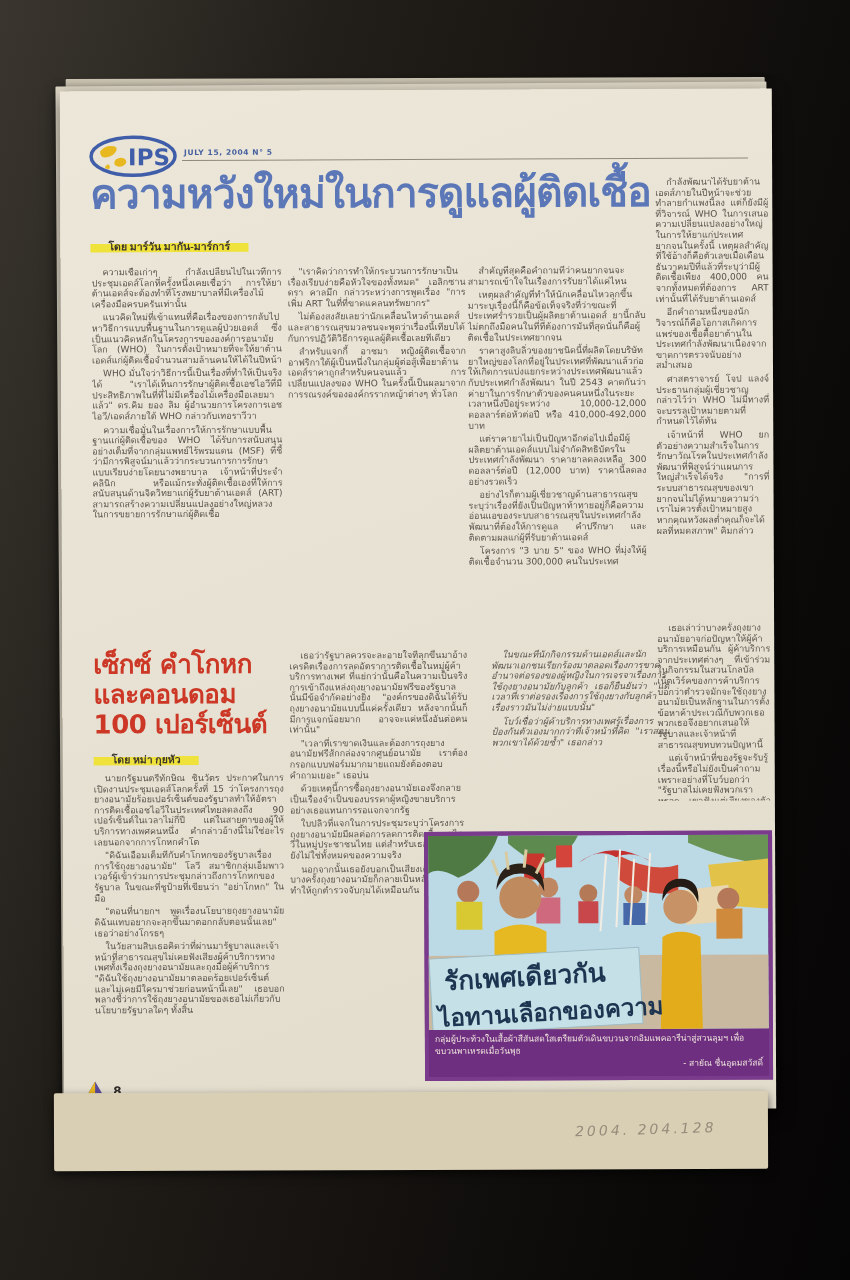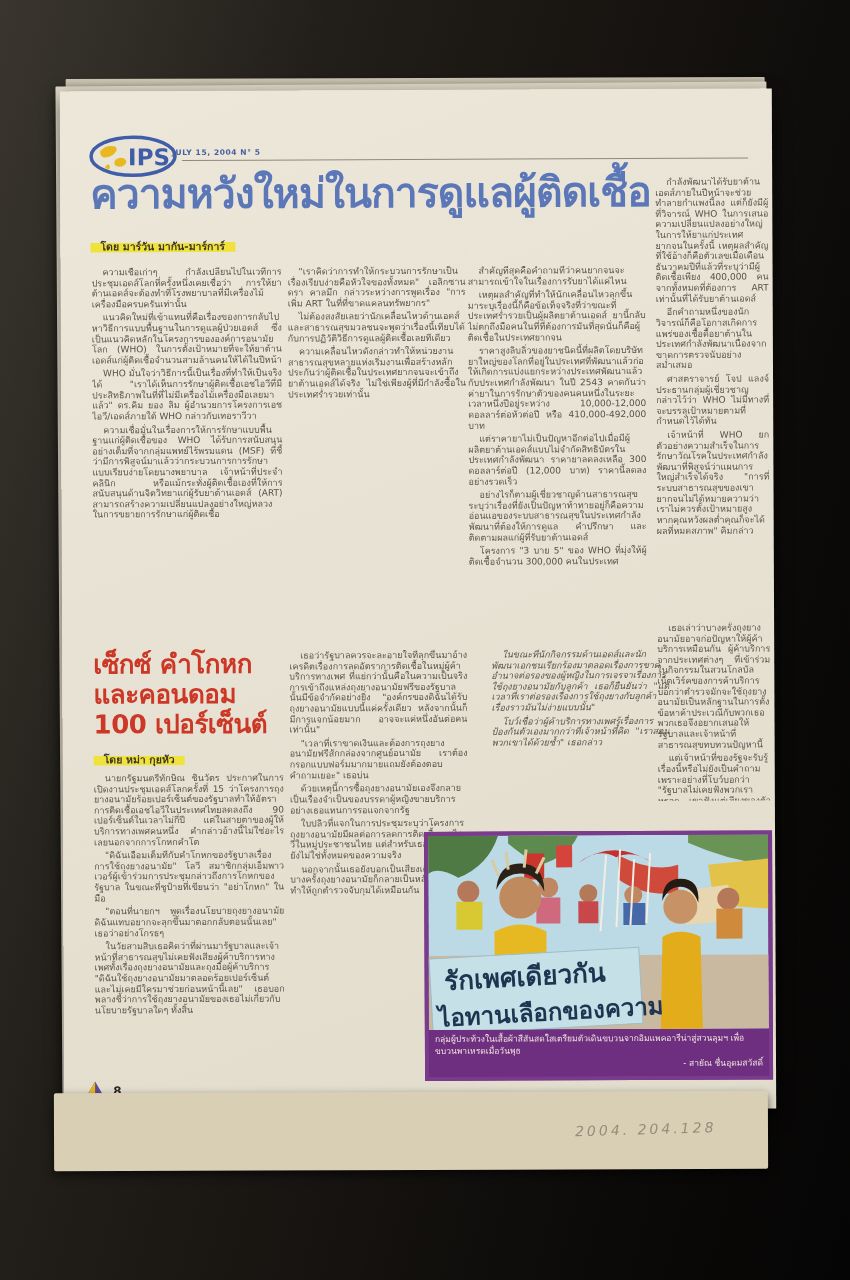--- a/index.html
+++ b/index.html
@@ -20,28 +20,28 @@
   .sheet{position:absolute;border-radius:1px;}
   .sheet.s3{left:67px;top:78px;width:699px;height:1030px;background:#cdc6b4;transform:rotate(-0.15deg);}
   .sheet.s2{left:59px;top:84px;width:711px;height:1026px;background:#ded7c6;transform:rotate(-0.4deg);box-shadow:0 2px 8px rgba(0,0,0,.5);}
   .page{
     position:absolute;left:62px;top:90px;width:712px;height:1020px;
     background:linear-gradient(160deg,#ece7d9 0%,#e7e2d3 45%,#e2dccc 100%);
     transform:rotate(-0.25deg);
     box-shadow:0 6px 18px rgba(0,0,0,.55);
   }
   .abs{position:absolute;}
-  .date-line{left:112px;top:57px;font-size:7.5px;font-weight:bold;letter-spacing:.6px;color:#46609f;}
+  .date-line{left:124px;top:57px;font-size:7.5px;font-weight:bold;letter-spacing:.6px;color:#46609f;}
   .rule{left:122px;top:69px;width:566px;height:1px;background:#8f897c;}
   .headline1{
     left:30px;top:82px;width:566px;font-size:41px;line-height:1.05;
     font-weight:bold;color:#5b77b8;letter-spacing:-1px;
   }
   .byline{font-size:10.5px;font-weight:bold;color:#3c352e;}
-  .byline .hl{background:linear-gradient(to top,#efe23b 78%,rgba(239,226,59,0) 78%);padding:0 10px;}
+  .byline .hl{background:linear-gradient(to top,#efe23b 78%,rgba(239,226,59,0) 78%);padding:0 18px;font-family:Liberation Serif, serif;}
   .byline1{left:30px;top:147px;}
   .col{font-size:9px;line-height:1.18;color:#57504a;text-align:justify;}
   .col p{margin:0 0 3px;text-indent:11px;}
   .a1c1{left:31px;top:176px;width:190px;height:374px;overflow:hidden;}
   .a1c2{left:227px;top:176px;width:178px;height:374px;overflow:hidden;}
   .a1c3{left:407px;top:176px;width:178px;height:374px;overflow:hidden;}
   .a1c4{left:595px;top:88px;width:113px;height:462px;overflow:hidden;}
   .headline2{
     left:31px;top:558px;width:210px;font-size:26px;line-height:1.16;
     font-weight:bold;color:#cc3726;letter-spacing:-0.5px;
@@ -87,21 +87,21 @@
   <div class="abs byline byline1"><span class="hl">โดย มาร์วัน มากัน-มาร์การ์</span></div>
   <div class="abs col a1c1">
       <p>ความเชื่อเก่าๆ กำลังเปลี่ยนไปในเวทีการประชุมเอดส์โลกที่ครั้งหนึ่งเคยเชื่อว่า การให้ยาต้านเอดส์จะต้องทำที่โรงพยาบาลที่มีเครื่องไม้เครื่องมือครบครันเท่านั้น</p>
       <p>แนวคิดใหม่ที่เข้าแทนที่คือเรื่องของการกลับไปหาวิธีการแบบพื้นฐานในการดูแลผู้ป่วยเอดส์ ซึ่งเป็นแนวคิดหลักในโครงการขององค์การอนามัยโลก (WHO) ในการตั้งเป้าหมายที่จะให้ยาต้านเอดส์แก่ผู้ติดเชื้อจำนวนสามล้านคนให้ได้ในปีหน้า</p>
       <p>WHO มั่นใจว่าวิธีการนี้เป็นเรื่องที่ทำให้เป็นจริงได้ "เราได้เห็นการรักษาผู้ติดเชื้อเอชไอวีที่มีประสิทธิภาพในที่ที่ไม่มีเครื่องไม้เครื่องมือเลยมาแล้ว" ดร.คิม ยอง ลิม ผู้อำนวยการโครงการเอชไอวี/เอดส์ภายใต้ WHO กล่าวกับเทอราวีวา</p>
       <p>ความเชื่อมั่นในเรื่องการให้การรักษาแบบพื้นฐานแก่ผู้ติดเชื้อของ WHO ได้รับการสนับสนุนอย่างเต็มที่จากกลุ่มแพทย์ไร้พรมแดน (MSF) ที่ชี้ว่ามีการพิสูจน์มาแล้วว่ากระบวนการการรักษาแบบเรียบง่ายโดยนางพยาบาล เจ้าหน้าที่ประจำคลินิก หรือแม้กระทั่งผู้ติดเชื้อเองที่ให้การสนับสนุนด้านจิตวิทยาแก่ผู้รับยาต้านเอดส์ (ART) สามารถสร้างความเปลี่ยนแปลงอย่างใหญ่หลวงในการขยายการรักษาแก่ผู้ติดเชื้อ</p>
     </div>
   <div class="abs col a1c2">
       <p>"เราคิดว่าการทำให้กระบวนการรักษาเป็นเรื่องเรียบง่ายคือหัวใจของทั้งหมด" เอลิกซานดรา คาลมึก กล่าวระหว่างการพูดเรื่อง "การเพิ่ม ART ในที่ที่ขาดแคลนทรัพยากร"</p>
       <p>ไม่ต้องสงสัยเลยว่านักเคลื่อนไหวด้านเอดส์และสาธารณสุขมวลชนจะพูดว่าเรื่องนี้เทียบได้กับการปฏิวัติวิธีการดูแลผู้ติดเชื้อเลยทีเดียว</p>
-      <p>ความเคลื่อนไหวดังกล่าวทำให้หน่วยงานสาธารณสุขหลายแห่งเริ่มงานเพื่อสร้างหลักประกันว่าผู้ติดเชื้อในประเทศยากจนจะเข้าถึงยาต้านเอดส์ได้จริง ไม่ใช่เพียงผู้ที่มีกำลังซื้อในประเทศร่ำรวยเท่านั้น</p>
+      <p>สำหรับแจกกี้ อาชมา หญิงผู้ติดเชื้อจากอาฟริกาใต้ผู้เป็นหนึ่งในกลุ่มผู้ต่อสู้เพื่อยาต้านเอดส์ราคาถูกสำหรับคนจนแล้ว การเปลี่ยนแปลงของ WHO ในครั้งนี้เป็นผลมาจากการรณรงค์ขององค์กรรากหญ้าต่างๆ ทั่วโลก</p>
     </div>
   <div class="abs col a1c3">
       <p>สำคัญที่สุดคือคำถามที่ว่าคนยากจนจะสามารถเข้าใจในเรื่องการรับยาได้แค่ไหน</p>
       <p>เหตุผลสำคัญที่ทำให้นักเคลื่อนไหวลุกขึ้นมาระบุเรื่องนี้ก็คือข้อเท็จจริงที่ว่าขณะที่ประเทศร่ำรวยเป็นผู้ผลิตยาต้านเอดส์ ยานี้กลับไม่ตกถึงมือคนในที่ที่ต้องการมันที่สุดนั่นก็คือผู้ติดเชื้อในประเทศยากจน</p>
       <p>ราคาสูงลิบลิ่วของยาชนิดนี้ที่ผลิตโดยบริษัทยาใหญ่ของโลกที่อยู่ในประเทศที่พัฒนาแล้วก่อให้เกิดการแบ่งแยกระหว่างประเทศพัฒนาแล้วกับประเทศกำลังพัฒนา ในปี 2543 คาดกันว่าค่ายาในการรักษาตัวของคนคนหนึ่งในระยะเวลาหนึ่งปีอยู่ระหว่าง 10,000-12,000 ดอลลาร์ต่อหัวต่อปี หรือ 410,000-492,000 บาท</p>
       <p>แต่ราคายาไม่เป็นปัญหาอีกต่อไปเมื่อมีผู้ผลิตยาต้านเอดส์แบบไม่จำกัดสิทธิบัตรในประเทศกำลังพัฒนา ราคายาลดลงเหลือ 300 ดอลลาร์ต่อปี (12,000 บาท) ราคานี้ลดลงอย่างรวดเร็ว</p>
       <p>อย่างไรก็ตามผู้เชี่ยวชาญด้านสาธารณสุขระบุว่าเรื่องที่ยังเป็นปัญหาท้าทายอยู่ก็คือความอ่อนแอของระบบสาธารณสุขในประเทศกำลังพัฒนาที่ต้องให้การดูแล คำปรึกษา และติดตามผลแก่ผู้ที่รับยาต้านเอดส์</p>
       <p>โครงการ "3 บาย 5" ของ WHO ที่มุ่งให้ผู้ติดเชื้อจำนวน 300,000 คนในประเทศ</p>
     </div>
   <div class="abs col a1c4">

